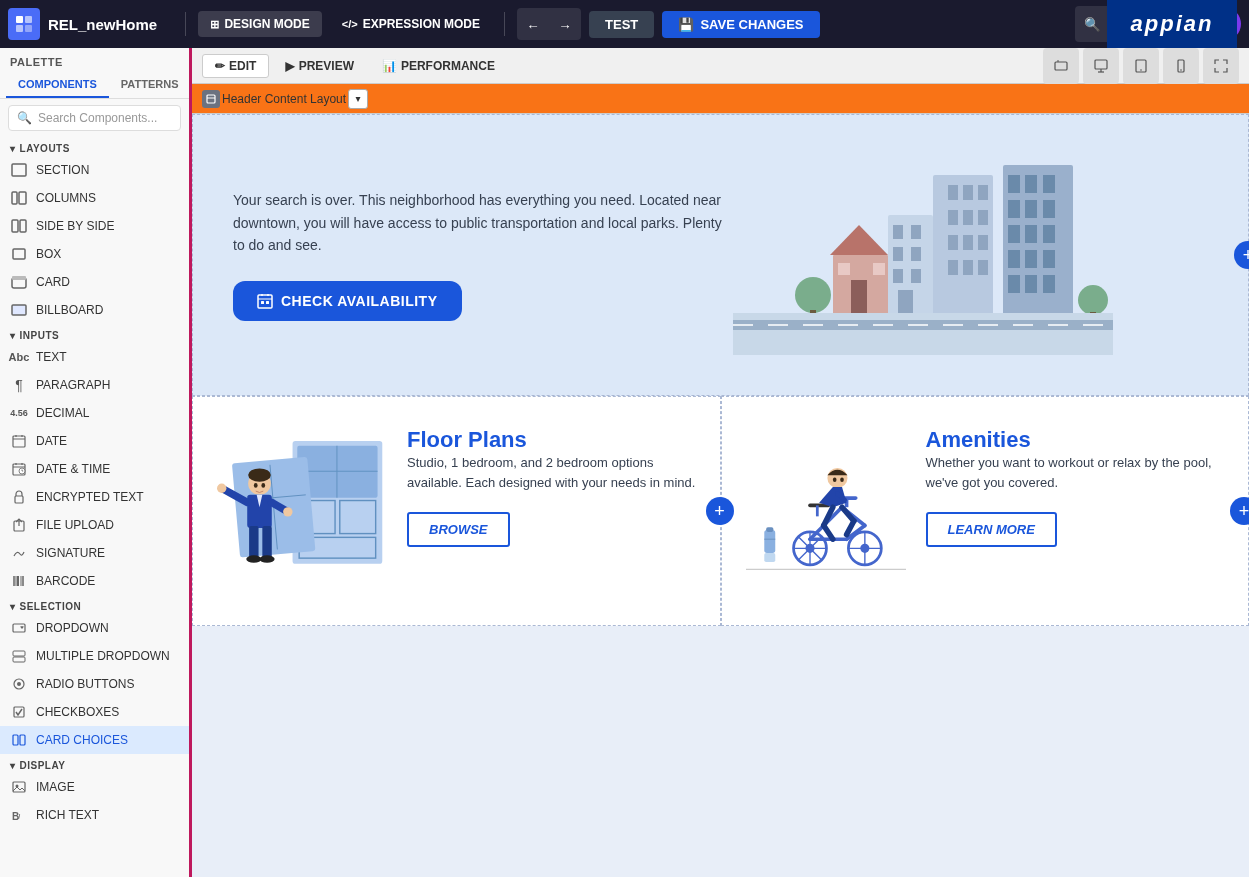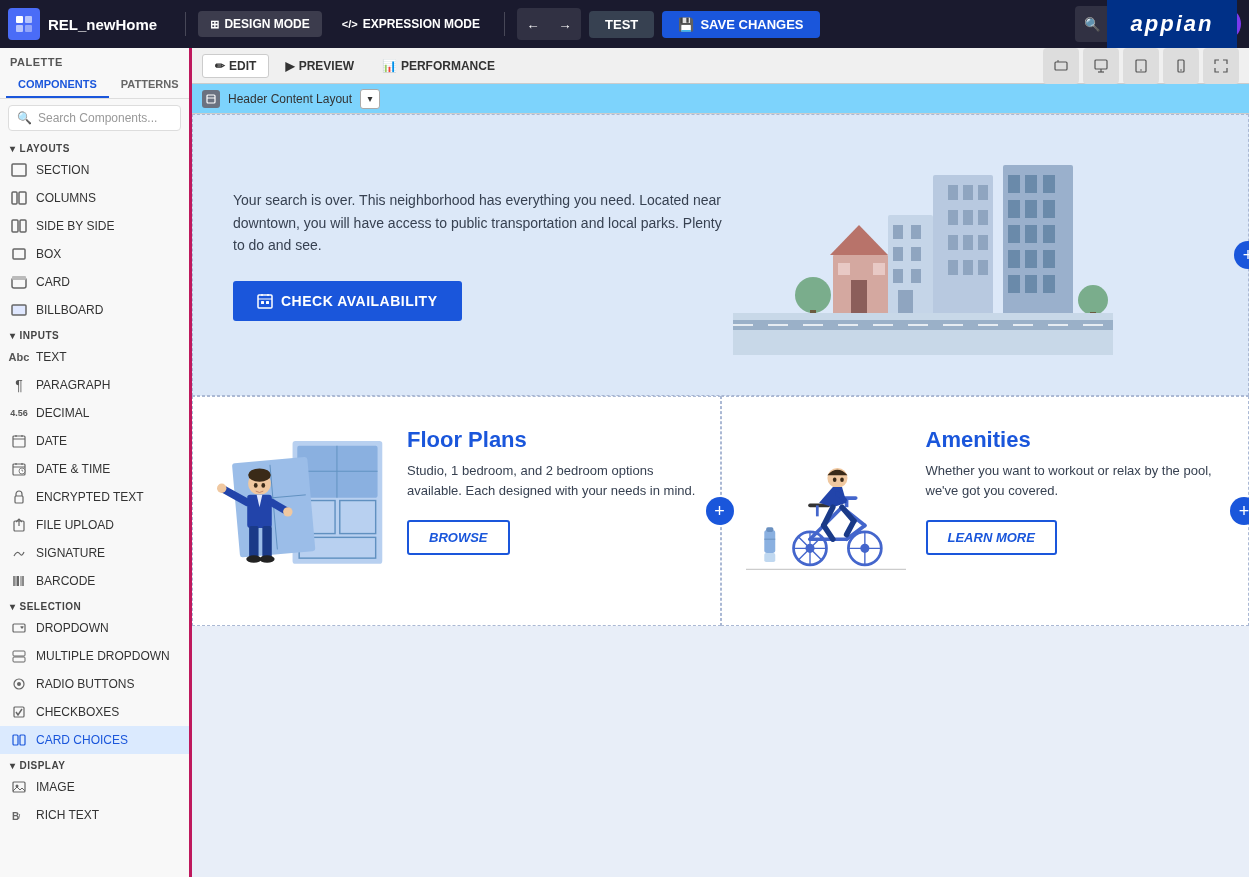--- a/index.html
+++ b/index.html
@@ -170,24 +170,24 @@
       padding: 4px 12px;
       font-size: 12px; font-weight: 600; color: #333;
       cursor: pointer;
       border-radius: 3px;
     }
     .edit-tab.active { background: white; border: 1px solid #ccc; }
 
     
     .breadcrumb-bar {
       height: 30px;
-      background: #7dd3fc;
+      background: #f97316;
       border-bottom: 1px solid #ccc;
       display: flex; align-items: center;
-      padding: 0 10px; gap: 8px;
+      padding: 0 10px; gap: 2px;
       font-size: 12px; color: #333;
     }
     .breadcrumb-icon {
       width: 18px; height: 18px;
       background: #6b7280;
       border-radius: 3px;
       display: flex; align-items: center; justify-content: center;
       color: white; font-size: 9px;
     }
     .breadcrumb-dropdown {
@@ -236,21 +236,21 @@
       color: #374151;
       line-height: 1.6;
       margin-bottom: 24px;
     }
     .hero-btn {
       display: inline-flex; align-items: center; gap: 8px;
       padding: 12px 24px;
       background: #1a56db;
       color: white;
       font-size: 14px; font-weight: 700;
-      border: none; border-radius: 3px; cursor: pointer;
+      border: none; border-radius: 12px; cursor: pointer;
       letter-spacing: 0.5px;
     }
     .hero-illustration {
       width: 380px;
       height: 200px;
       flex-shrink: 0;
       display: flex; align-items: center; justify-content: center;
     }
     .add-btn-hero {
       position: absolute; right: -14px; top: 50%;
@@ -277,21 +277,21 @@
       border: 1px dashed #aab8d4;
       position: relative;
       display: flex;
       gap: 20px;
     }
     .card-text { flex: 1; }
     .card-title {
       font-size: 22px;
       font-weight: 700;
       color: #1a56db;
-      margin-bottom: 8px;
+      margin-bottom: 0;
     }
     .card-desc {
       font-size: 13px;
       color: #374151;
       line-height: 1.5;
       margin-bottom: 20px;
     }
     .card-btn {
       display: inline-block;
       padding: 8px 20px;

